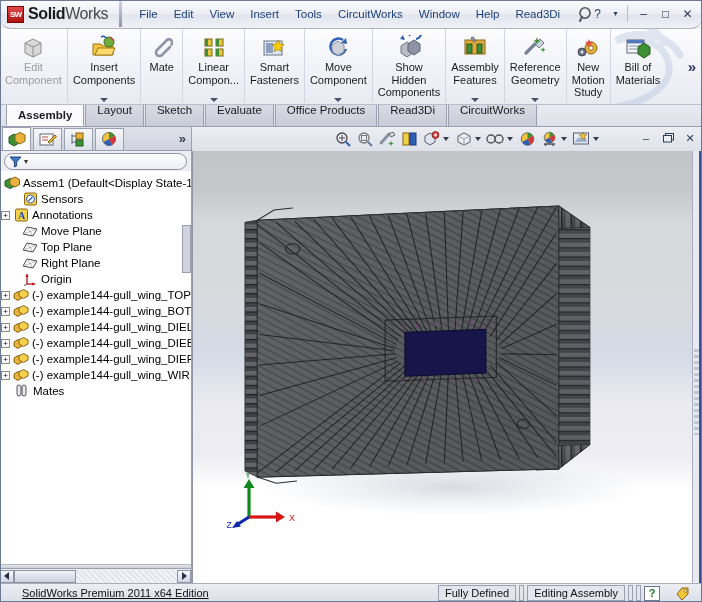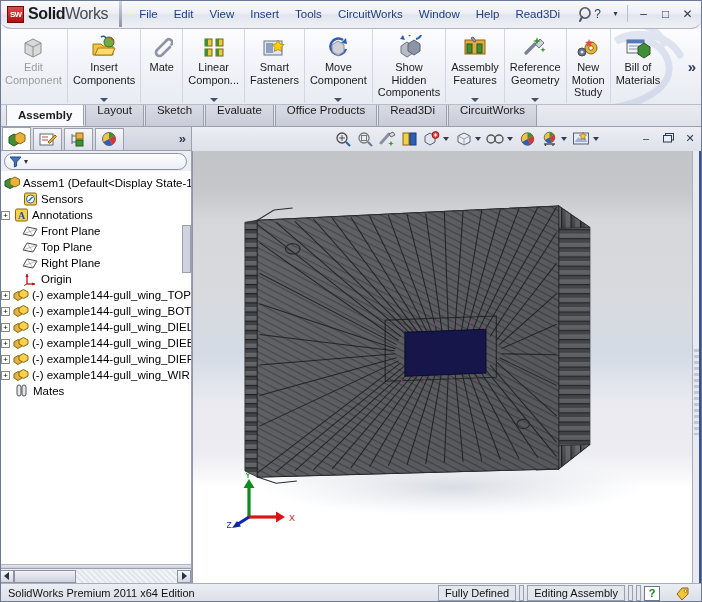--- a/index.html
+++ b/index.html
@@ -200,21 +200,21 @@
   
   .model { position:absolute; left:0; top:0; width:100%; height:100%; }
   .triad { position:absolute; left:34px; bottom:52px; }
 
   
   .statusbar {
     flex:0 0 19px; height:19px; display:flex; align-items:center;
     background: linear-gradient(to bottom,#eceef4,#dcdee8);
     border-top:1px solid #a9aebd; font-size:11px; color:#111;
   }
-  .sb-main { padding-left:8px; flex:1 1 auto; }
+  .sb-main { padding-left:22px; flex:1 1 auto;text-decoration:underline; }
   .sb-cell {
     border:1px solid #9aa0b0; background:#e4e6ee; height:16px;
     display:flex; align-items:center; padding:0 6px; margin-right:3px;
   }
   .sb-thin { width:5px; height:16px; border:1px solid #9aa0b0; background:#e4e6ee; margin-right:3px;}
   .sb-q { width:16px;height:15px;border:1px solid #6d7790;background:#fff;
           display:flex;align-items:center;justify-content:center;
           color:#1f7a1f;font-weight:bold;font-size:11px; margin-right:10px;}
   .sb-tag { width:26px; display:flex; align-items:center; justify-content:center; margin-right:6px;}
   .outer-border { position:absolute; inset:0; border:1px solid #6c7a96; pointer-events:none; }
@@ -520,21 +520,21 @@
         </div>
 
         <div class="trow" style="padding-left:10px">
           <span class="nospace"></span>
           <span class="ticon">
             <svg width="16" height="13" viewBox="0 0 16 13">
               <path d="M1 9 L5 2 L15 4 L11 11 Z" fill="none" stroke="#4a4a4a"></path>
               <path d="M1 9 L15 4 M5 2 L11 11" stroke="#9a9a9a" stroke-width=".7"></path>
             </svg>
           </span>
-          <span class="tlabel">Front Plane</span>
+          <span class="tlabel">Move Plane</span>
         </div>
 
         <div class="trow" style="padding-left:10px">
           <span class="nospace"></span>
           <span class="ticon">
             <svg width="16" height="13" viewBox="0 0 16 13">
               <path d="M1 9 L5 2 L15 4 L11 11 Z" fill="none" stroke="#4a4a4a"></path>
               <path d="M1 9 L15 4 M5 2 L11 11" stroke="#9a9a9a" stroke-width=".7"></path>
             </svg>
           </span>

